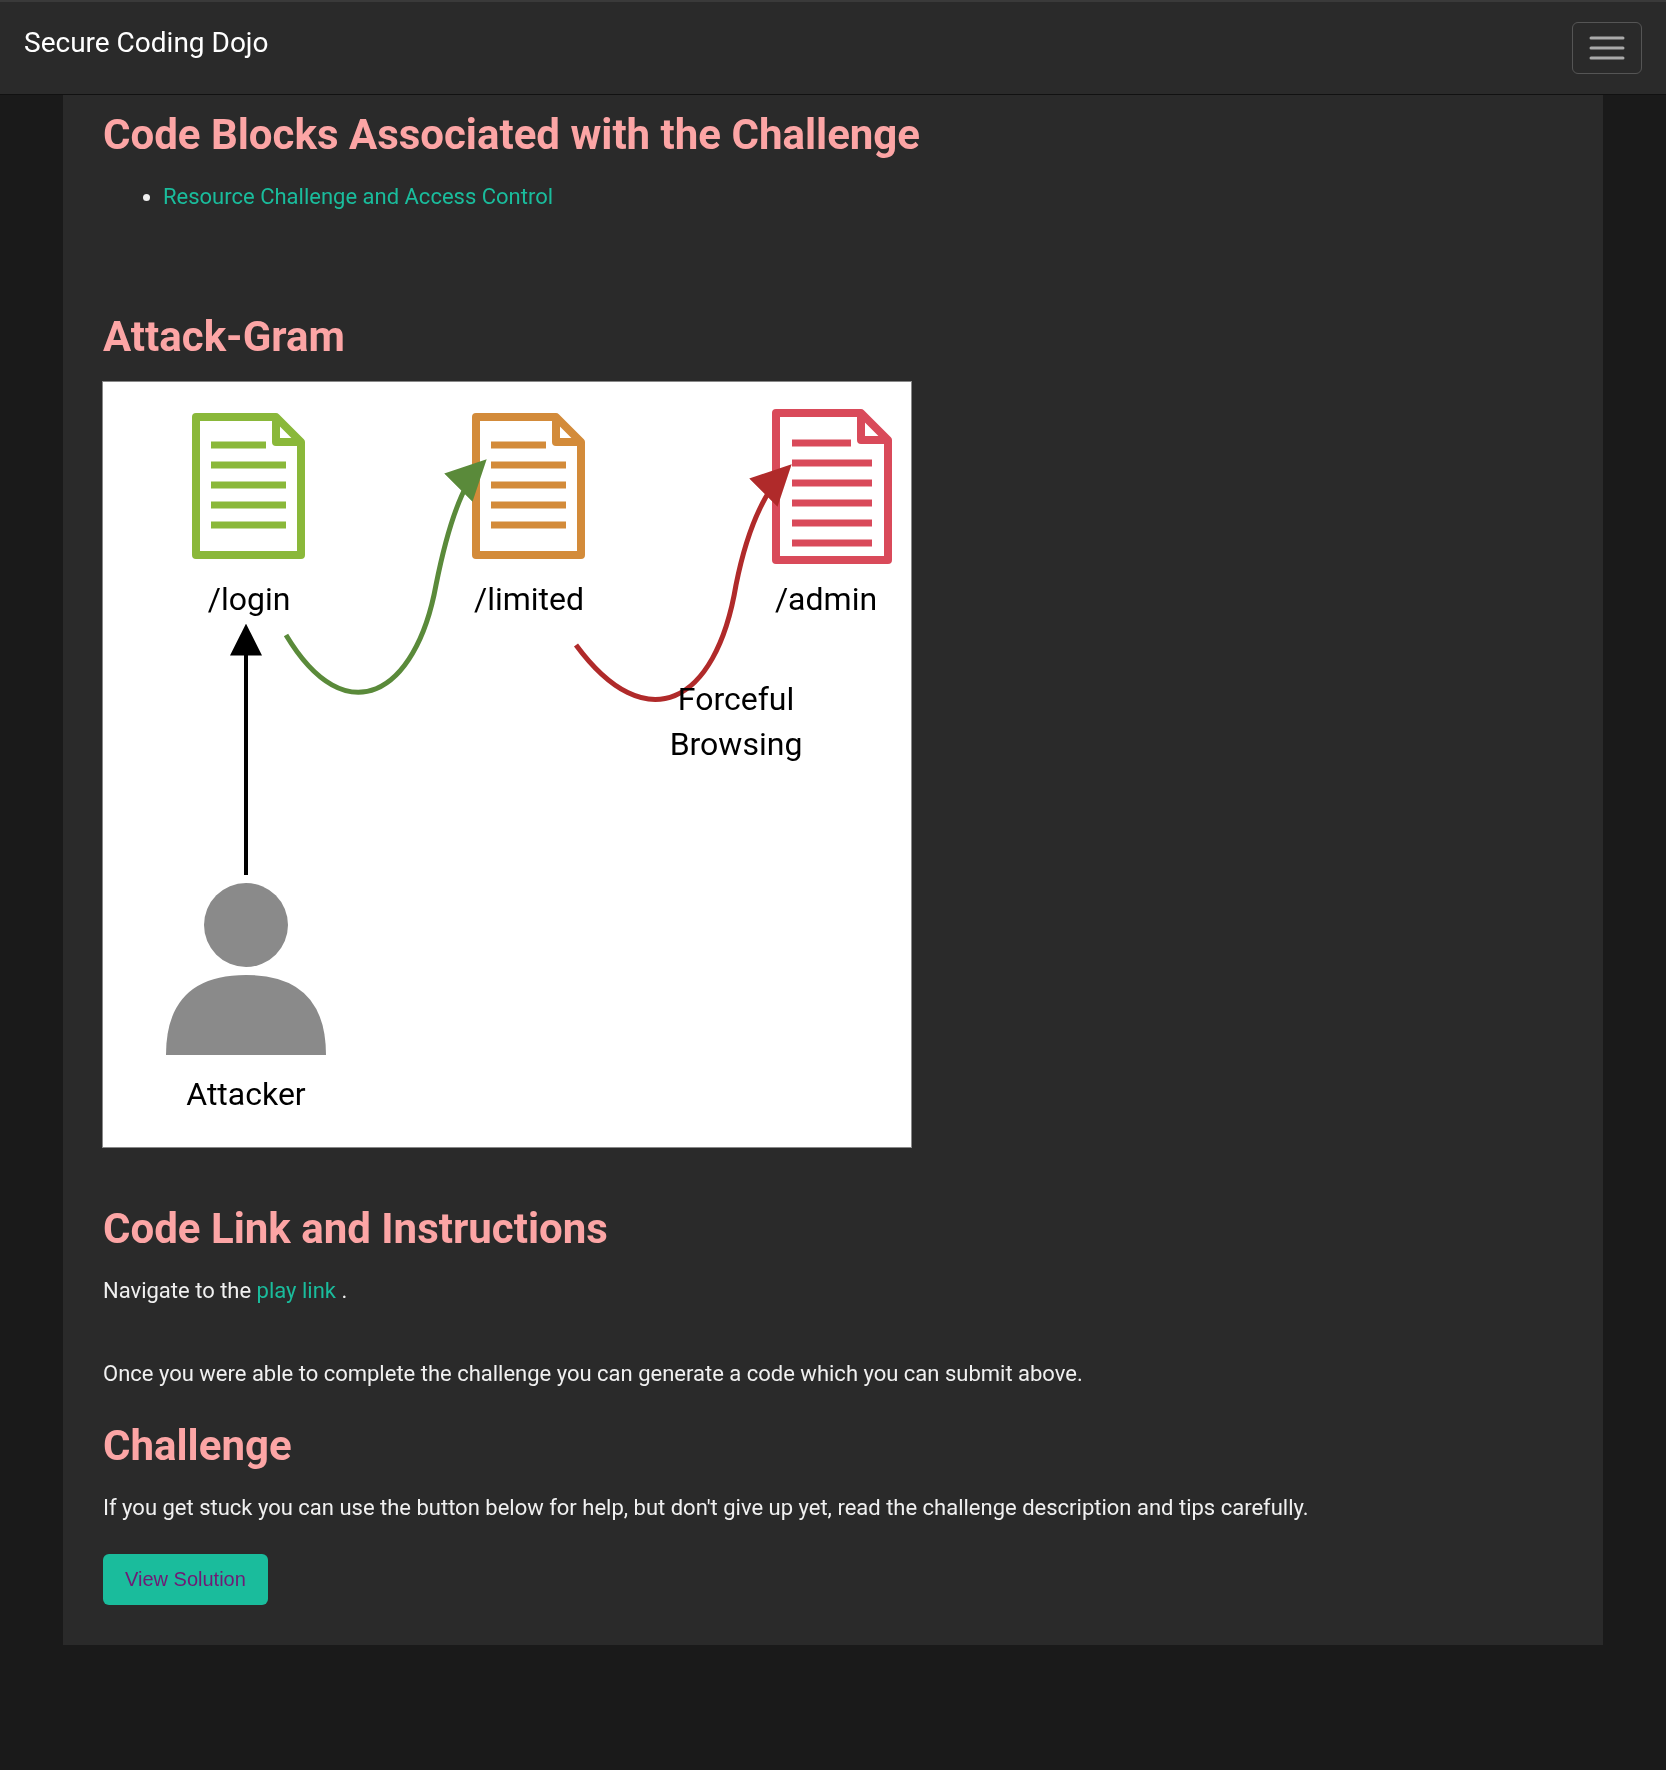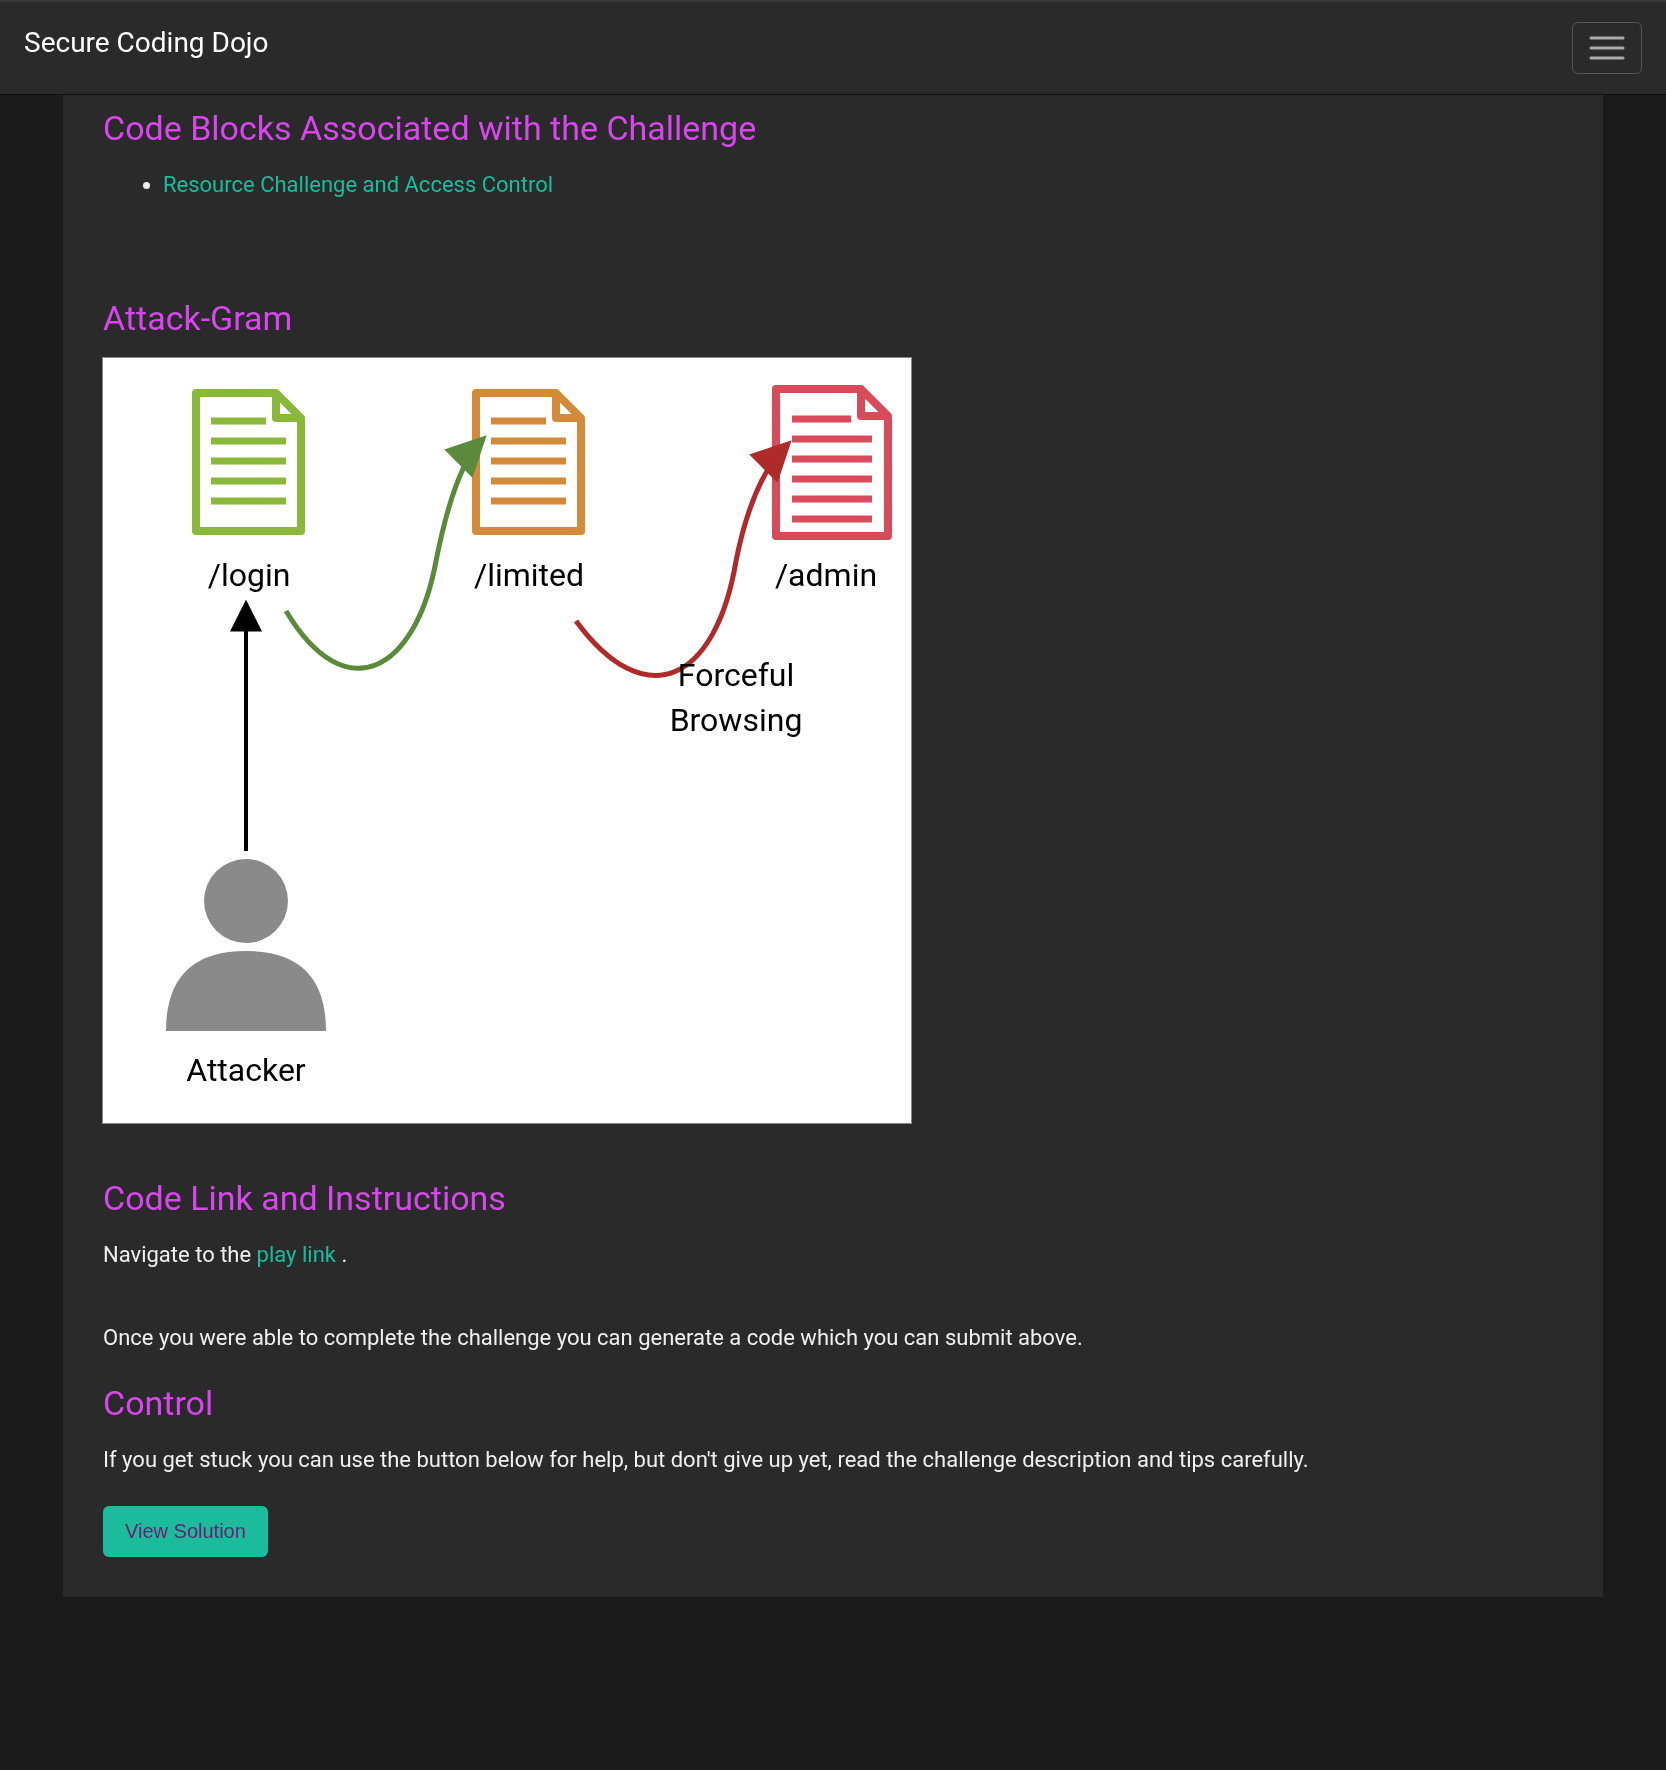--- a/index.html
+++ b/index.html
@@ -34,23 +34,23 @@
   .page-wrap {
     padding: 0 60px 60px 60px;
   }
   .content {
     background: #2a2a2a;
     padding: 0 40px 40px 40px;
     max-width: 1540px;
     margin: 0 auto;
   }
   h2 {
-    font-size: 34px;
-    font-weight: 400;
-    color: #d946ef;
+    font-size: 42px;
+    font-weight: 700;
+    color: #fca5a5;
     margin-top: 24px;
     margin-bottom: 14px;
   }
   h2.first { margin-top: 0; padding-top: 8px; }
   p { font-size: 22px; margin-bottom: 12px; }
   ul { list-style: disc; padding-left: 60px; margin-bottom: 30px; }
   li { font-size: 22px; }
   a.link { color: #1abc9c; text-decoration: none; }
   .diagram-box {
     background: #fff;
@@ -170,18 +170,18 @@
       </svg>
     </div>
 
     <h2>Code Link and Instructions</h2>
     <p>
       <span>Navigate to the </span><a class="link">play link</a><span> .</span>
     </p>
     <div class="spacer"></div>
     <p>Once you were able to complete the challenge you can generate a code which you can submit above.</p>
 
-    <h2>Control</h2>
+    <h2>Challenge</h2>
     <p>If you get stuck you can use the button below for help, but don't give up yet, read the challenge description and tips carefully.</p>
     <button class="btn-solution">View Solution</button>
 
   </div>
 </div>
 
 </body></html>

